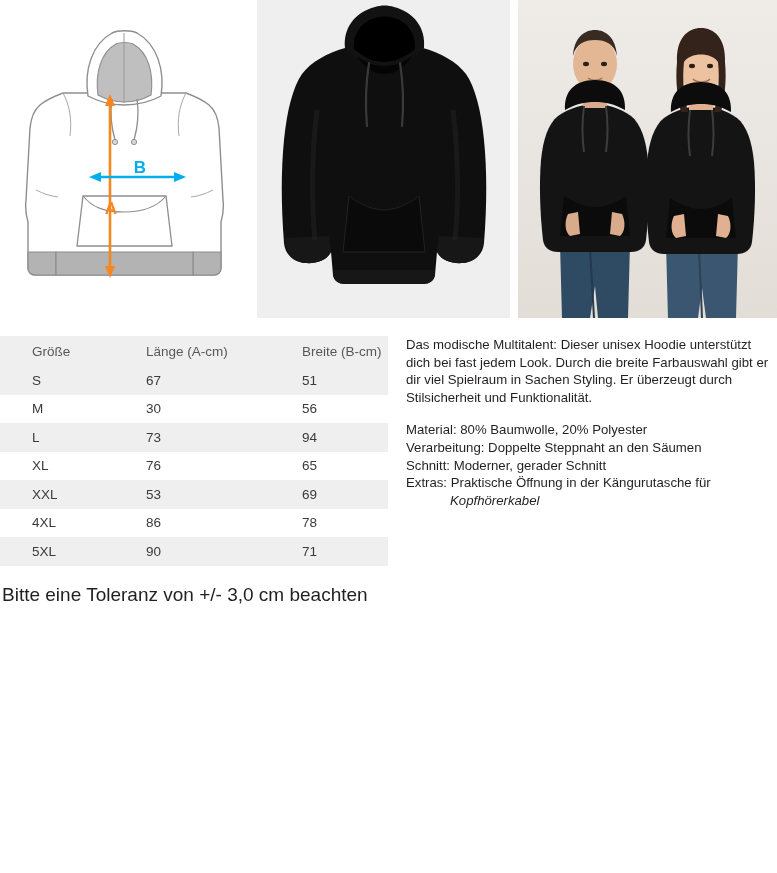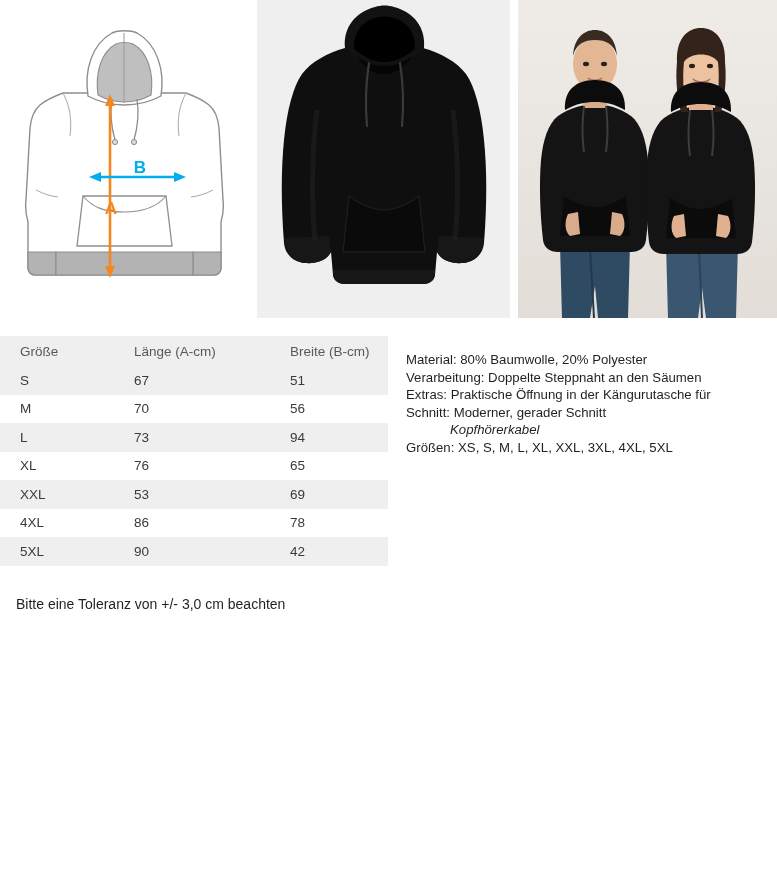--- a/index.html
+++ b/index.html
@@ -74,21 +74,21 @@
   }
   .size-table th,
   .size-table td {
     text-align: left;
     padding: 0;
     height: 28.5px;
     font-weight: normal;
     vertical-align: middle;
   }
   .size-table th:nth-child(1),
-  .size-table td:nth-child(1) { padding-left: 20px; width: 100px; }
+  .size-table td:nth-child(1) { padding-left: 32px; width: 100px; }
   .size-table th:nth-child(2),
   .size-table td:nth-child(2) { padding-left: 14px; width: 142px; }
   .size-table th:nth-child(3),
   .size-table td:nth-child(3) { padding-left: 14px; }
   .size-table thead th {
     background: #efefef;
     color: #57585a;
     height: 30px;
   }
   .size-table tbody tr:nth-child(odd) td { background: #efefef; }
@@ -100,24 +100,24 @@
     margin-left: 18px;
     font-size: 13.2px;
     line-height: 17.6px;
     color: #231f20;
   }
   .desc p { margin: 0; }
   .desc .para-gap { height: 15px; }
   .desc .indent { padding-left: 44px; font-style: italic; }
 
   .tolerance {
-    font-size: 14px;
+    font-size: 19px;
     color: #231f20;
-    margin-top: 30px;
-    padding-left: 16px;
+    margin-top: 18px;
+    padding-left: 2px;
   }
 
   .label-a, .label-b {
     font-weight: bold;
     font-size: 17px;
   }
 </style>
 </head>
 <body>
 
@@ -291,21 +291,21 @@
         </tr>
       </thead>
       <tbody>
         <tr>
           <td>S</td>
           <td>67</td>
           <td>51</td>
         </tr>
         <tr>
           <td>M</td>
-          <td>70</td>
+          <td>30</td>
           <td>56</td>
         </tr>
         <tr>
           <td>L</td>
           <td>73</td>
           <td>94</td>
         </tr>
         <tr>
           <td>XL</td>
           <td>76</td>
@@ -317,29 +317,29 @@
           <td>69</td>
         </tr>
         <tr>
           <td>4XL</td>
           <td>86</td>
           <td>78</td>
         </tr>
         <tr>
           <td>5XL</td>
           <td>90</td>
-          <td>42</td>
+          <td>71</td>
         </tr>
       </tbody>
     </table>
     <div class="tolerance">Bitte eine Toleranz von +/- 3,0 cm beachten</div>
   </div>
 
   <div class="desc">
+    <p>Das modische Multitalent: Dieser unisex Hoodie unterstützt dich bei fast jedem Look. Durch die breite Farbauswahl gibt er dir viel Spielraum in Sachen Styling. Er überzeugt durch Stilsicherheit und Funktionalität.</p>
     <div class="para-gap"></div>
     <p>Material: 80% Baumwolle, 20% Polyester</p>
     <p>Verarbeitung: Doppelte Steppnaht an den Säumen</p>
+    <p>Schnitt: Moderner, gerader Schnitt</p>
     <p>Extras: Praktische Öffnung in der Kängurutasche für</p>
-    <p>Schnitt: Moderner, gerader Schnitt</p>
     <p class="indent">Kopfhörerkabel</p>
-    <p>Größen: XS, S, M, L, XL, XXL, 3XL, 4XL, 5XL</p>
   </div>
 </div>
 
 </body></html>

